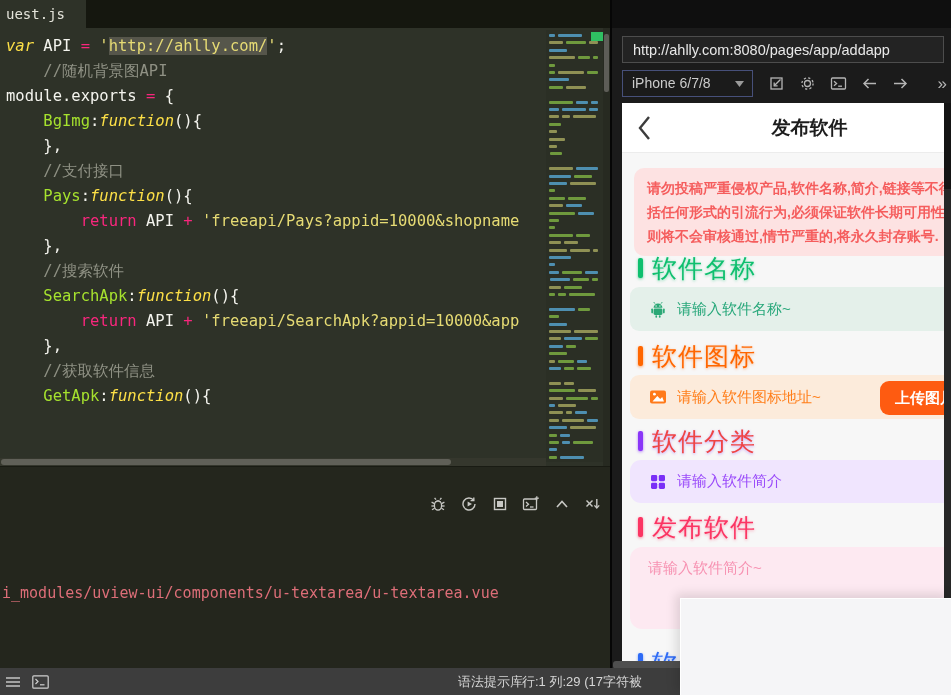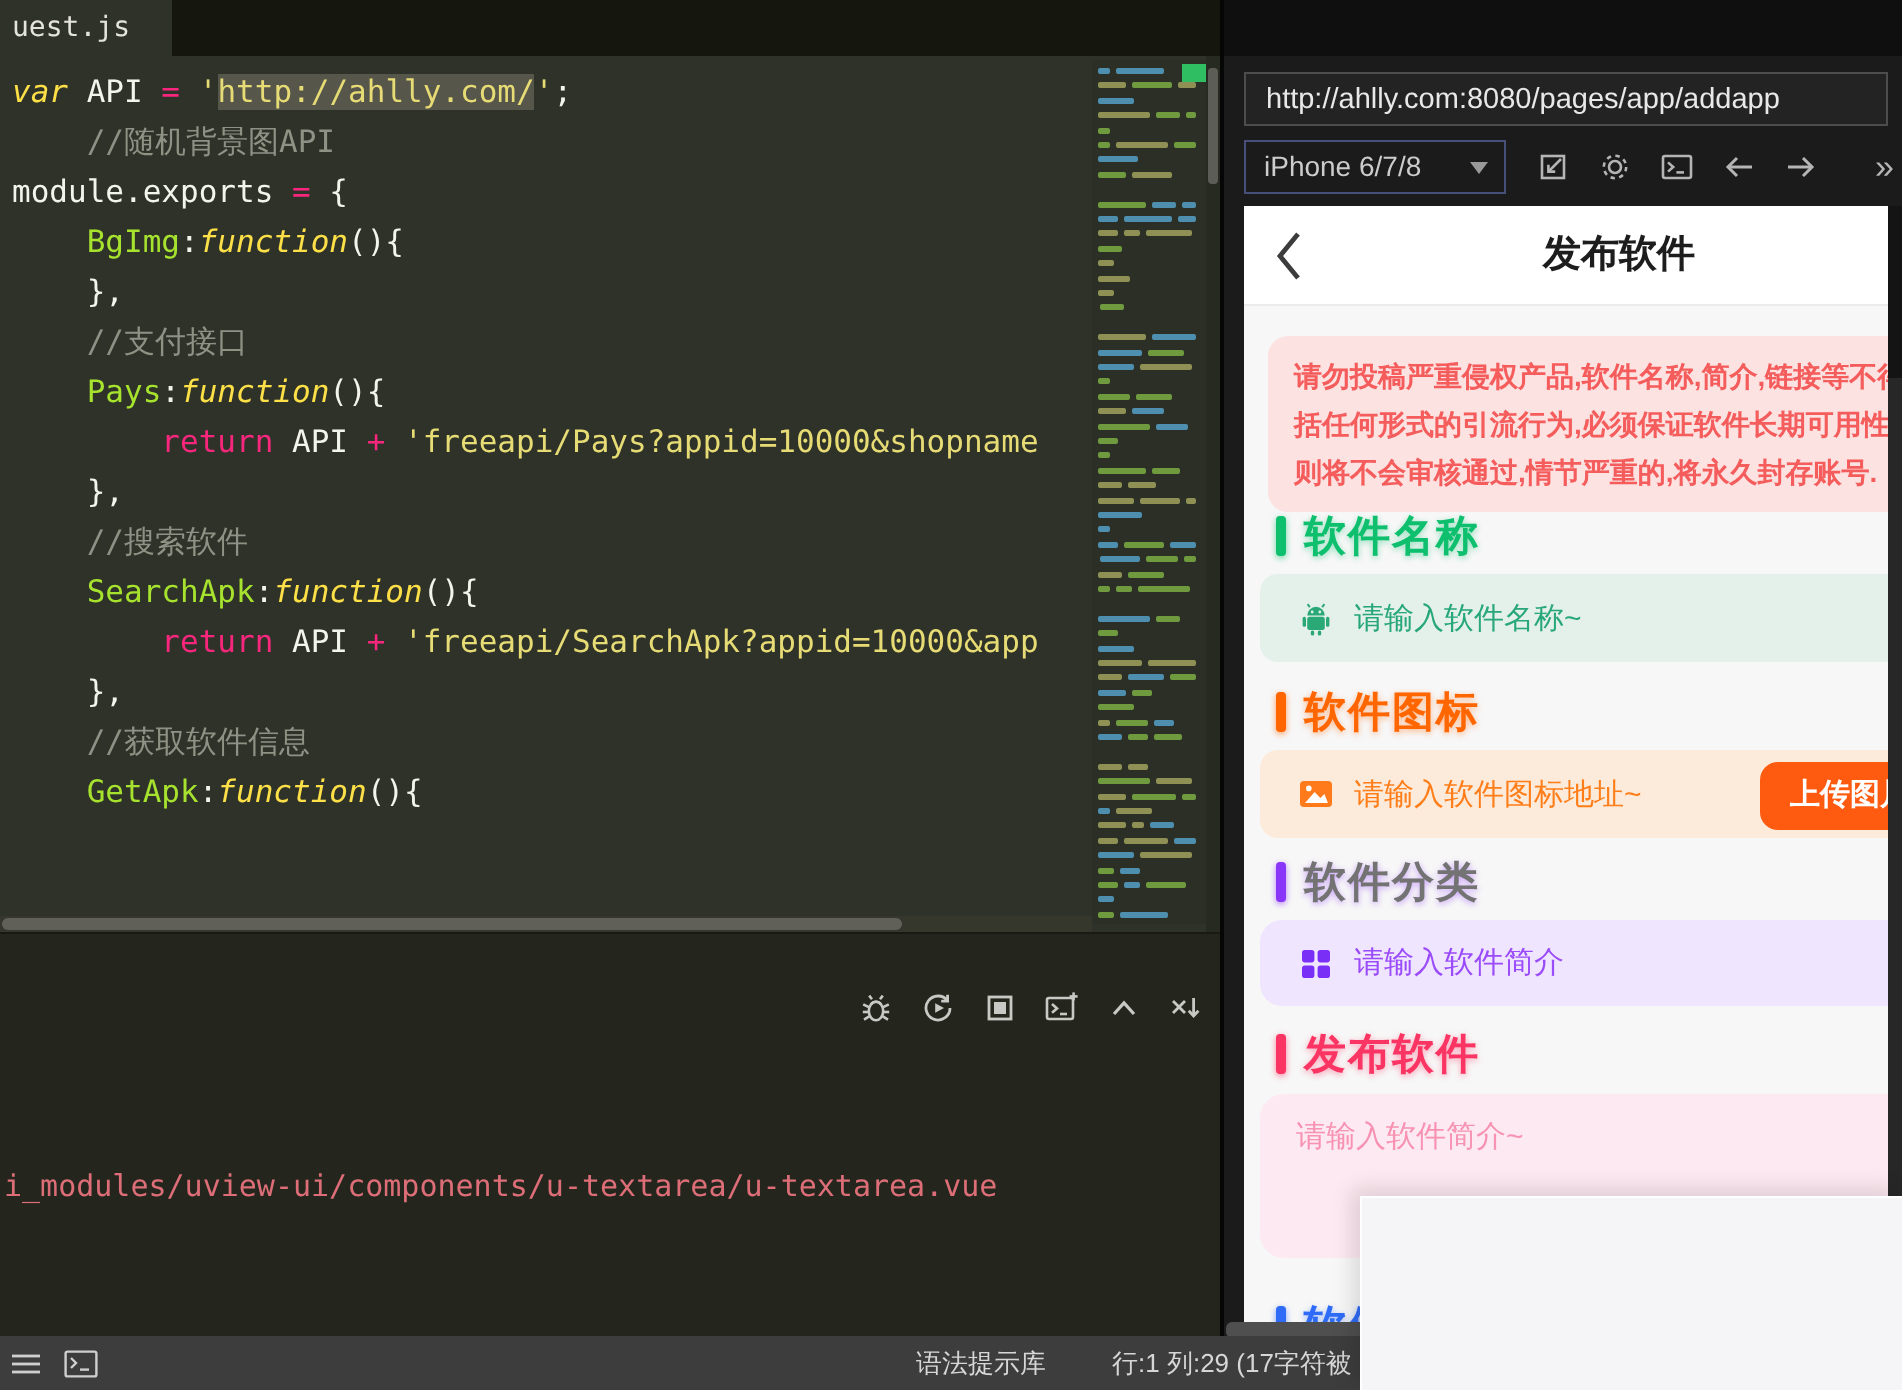--- a/index.html
+++ b/index.html
@@ -36,21 +36,21 @@
   .con-toolbar{position:absolute;right:8px;top:28px;display:flex;gap:13px;color:#c8c8c4;}
   .con-toolbar .ic{width:18px;height:18px;display:inline-block;}
   .con-lines{position:absolute;left:2px;top:116px;font-family:"DejaVu Sans Mono",monospace;
              font-size:15px;color:#dd6e78;line-height:21px;white-space:pre;}
 
   
   .statusbar{left:0;top:668px;width:951px;height:27px;background:#3d3d3d;color:#d6d6d6;
              font-size:13px;z-index:30;}
   .sb-left{position:absolute;left:6px;top:0;height:27px;display:flex;align-items:center;gap:12px;color:#cfcfcf;}
   .sb-syntax{position:absolute;left:458px;top:0;line-height:27px;}
-  .sb-cursor{position:absolute;left:556px;top:0;line-height:27px;white-space:nowrap;}
+  .sb-cursor{position:absolute;left:522px;top:0;line-height:27px;white-space:nowrap;}
 
   
   .rpanel{left:610px;top:0;width:341px;height:668px;background:#1b1b1b;}
   .rdivider{left:610px;top:0;width:2px;height:668px;background:#060606;z-index:5;}
   .rtabstrip{left:612px;top:0;width:339px;height:28px;background:#0f0f0f;}
   .urlbar{left:622px;top:36px;width:322px;height:27px;background:#232323;border:1px solid #4d4d4d;
           color:#e8e8e8;font-size:14.5px;line-height:27px;padding-left:10px;box-sizing:border-box;
           white-space:nowrap;overflow:hidden;}
   .devrow{left:622px;top:70px;width:329px;height:27px;}
   .devselect{position:absolute;left:0;top:0;width:131px;height:27px;border:1px solid #47507a;
@@ -64,30 +64,30 @@
   .page{left:622px;top:103px;width:375px;height:565px;background:#f7f7f7;overflow:hidden;z-index:2;}
   .pheader{position:absolute;left:0;top:0;width:100%;height:49px;background:#fff;border-bottom:1px solid #ececec;}
   .pback{position:absolute;left:14px;top:10px;width:18px;height:30px;}
   .ptitle{position:absolute;left:0;top:0;width:100%;text-align:center;line-height:49px;
           font-size:19px;font-weight:bold;color:#1d1d1d;}
   .warning{position:absolute;left:12px;top:65px;width:351px;box-sizing:border-box;border-radius:10px;
            background:#fde2e2;color:#f55d5d;font-size:14px;font-weight:bold;line-height:24px;
            padding:8px 13px;}
   .sec-h{position:absolute;left:16px;display:flex;align-items:center;height:26px;}
   .sec-bar{width:5px;height:20px;border-radius:2px;margin-right:9px;}
-  .sec-label{font-size:21px;font-weight:bold;letter-spacing:1px;}
+  .sec-label{font-size:25px;font-weight:normal;letter-spacing:1px;}
   .row{position:absolute;left:8px;width:360px;border-radius:9px;display:flex;align-items:center;
        padding-left:18px;box-sizing:border-box;font-size:15px;}
   .row .ric{width:20px;height:20px;margin-right:9px;flex:0 0 auto;}
   .g .sec-bar{background:#0ebf6e;box-shadow:0 1px 3px rgba(14,191,110,.6);}
   .g .sec-label{color:#0ebf6e;text-shadow:0 1px 3px rgba(14,191,110,.45);}
   .o .sec-bar{background:#ff6600;box-shadow:0 1px 3px rgba(255,102,0,.6);}
   .o .sec-label{color:#ff6600;text-shadow:0 1px 3px rgba(255,102,0,.45);}
   .pu .sec-bar{background:#8a36f8;box-shadow:0 1px 3px rgba(138,54,248,.6);}
-  .pu .sec-label{color:#737373;text-shadow:0 1px 3px rgba(138,54,248,.45);}
+  .pu .sec-label{color:#ef4444;text-shadow:0 1px 3px rgba(138,54,248,.45);}
   .pk .sec-bar{background:#fb3563;box-shadow:0 1px 3px rgba(251,53,99,.6);}
   .pk .sec-label{color:#fb3563;text-shadow:0 1px 3px rgba(251,53,99,.45);}
   .bl .sec-bar{background:#2e6bf6;box-shadow:0 1px 3px rgba(46,107,246,.6);}
   .bl .sec-label{color:#2e6bf6;text-shadow:0 1px 3px rgba(46,107,246,.45);}
   .row-green{top:184px;height:44px;background:#e4f0ea;color:#27a77a;}
   .row-orange{top:272px;height:44px;background:#fcebdb;color:#ff7e1a;}
   .row-purple{top:357px;height:43px;background:#f0e5fe;color:#9a4bfa;border-radius:11px;}
   .row-pink{top:444px;height:82px;background:#fde9f1;color:#f792b2;border-radius:12px;
             align-items:flex-start;padding-top:12px;font-size:15px;}
   .upload-btn{position:absolute;left:258px;top:278px;height:34px;background:#fe5b11;color:#fff;

